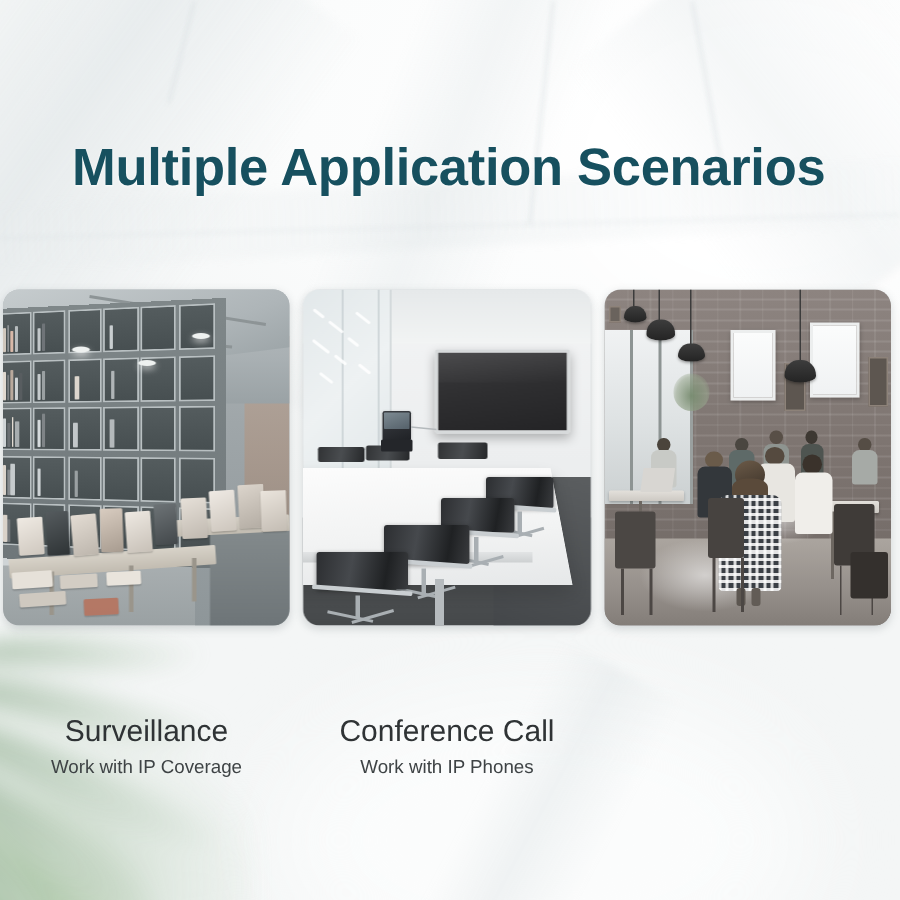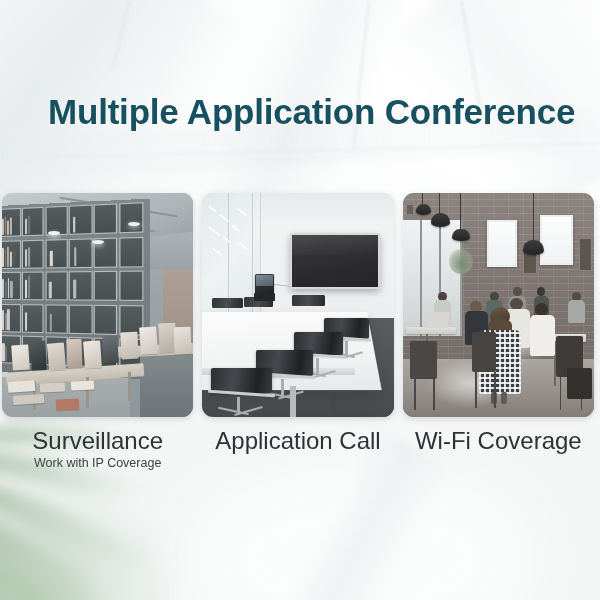--- a/index.html
+++ b/index.html
@@ -403,24 +403,25 @@
     left: 2px; top: 428px;
     width: 592px;
     display: flex;
     gap: 9px;
   }
   .caption {
     width: 195px;
     text-align: center;
   }
   .cap-title {
-    font-size: 24px;
+    font-size: 20px;
     color: #2f3335;
     line-height: 25px;
     white-space: nowrap;
+    margin-top: 48px;
   }
   .cap-sub {
     font-size: 12.5px;
     color: #3e4345;
     line-height: 19px;
     margin-top: 1px;
     white-space: nowrap;
   }
 </style>
 </head>
@@ -445,21 +446,21 @@
   <div class="frond-wrap">
     <div class="frond-core"></div>
     <div class="frond-green"></div>
     <div class="frond-leaf" style="left:12px;top:40px;width:180px;height:26px;transform:rotate(14deg);"></div>
     <div class="frond-leaf" style="left:6px;top:66px;width:200px;height:28px;transform:rotate(26deg);"></div>
     <div class="frond-leaf" style="left:0px;top:92px;width:190px;height:30px;transform:rotate(38deg);"></div>
     <div class="frond-leaf" style="left:-4px;top:120px;width:160px;height:28px;transform:rotate(52deg);"></div>
     <div class="frond-leaf" style="left:24px;top:20px;width:150px;height:22px;transform:rotate(4deg);"></div>
   </div>
 
-  <div class="title">Multiple Application Conference</div>
+  <div class="title">Multiple Application Scenarios</div>
 
   <div class="cards">
 
     <div class="card">
       <div class="scene">
         <div class="lib-floor"></div>
         <div class="lib-backwall"></div>
         <div class="lib-backwall2"></div>
         <div class="lib-ceiling"></div>
         <div class="lib-ceil-slope"></div>
@@ -758,20 +759,20 @@
       </div>
     </div>
   </div>
 
   <div class="captions">
     <div class="caption">
       <div class="cap-title">Surveillance</div>
       <div class="cap-sub">Work with IP Coverage</div>
     </div>
     <div class="caption">
-      <div class="cap-title">Application Call</div>
+      <div class="cap-title">Conference Call</div>
+      <div class="cap-sub">Work with IP Phones</div>
     </div>
     <div class="caption">
-      <div class="cap-title">Wi-Fi Coverage</div>
     </div>
   </div>
 
 </div>
 
 </body></html>

